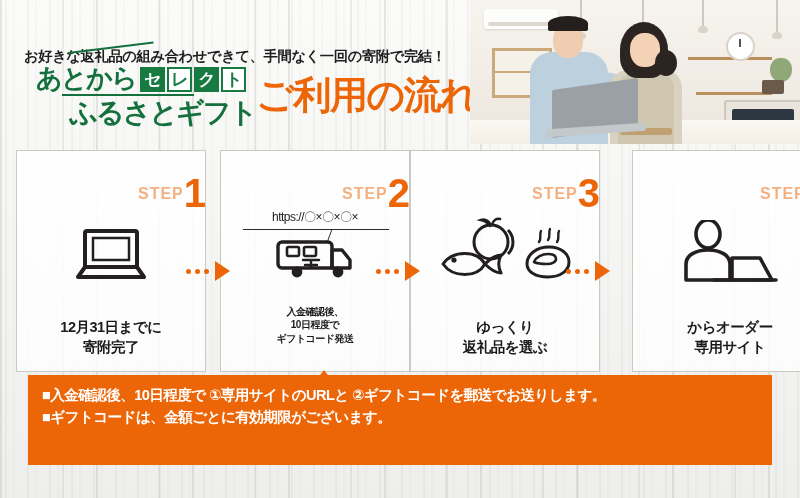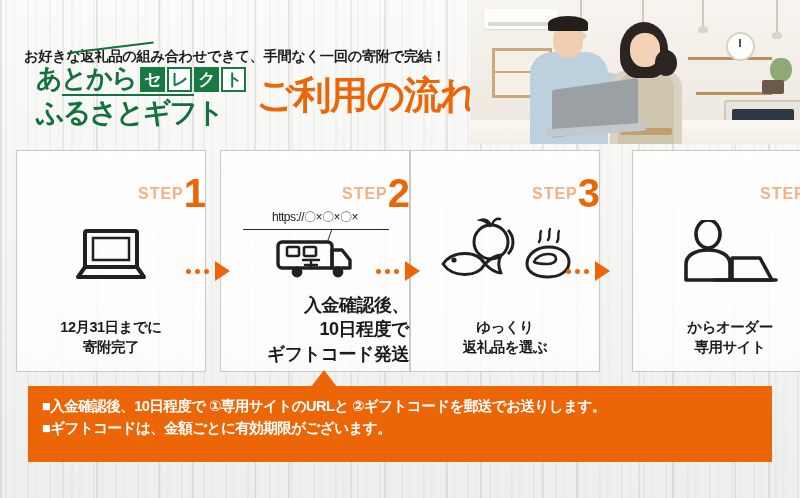--- a/index.html
+++ b/index.html
@@ -31,21 +31,21 @@
       linear-gradient(180deg,#fbfbfa 0%,#f4f4f2 55%,#eeeeec 100%);
   }
 
   
   .headline{
     position:absolute;left:24px;top:20px;width:450px;
     font-size:14.3px;font-weight:bold;color:#1e1e1e;
     letter-spacing:-0.4px;white-space:nowrap;margin-top:27px;
   }
 
-  .logo{position:absolute;left:36px;top:56px;width:220px;height:78px;}
+  .logo{position:absolute;left:36px;top:56px;width:220px;height:78px;text-align:right;}
   .logo-row1{position:relative;height:36px;display:flex;align-items:flex-end;gap:1px;}
   .logo-atokara{
     font-size:26px;font-weight:bold;color:#14703c;letter-spacing:-1.5px;
     line-height:1;position:relative;top:-1px;
   }
   .sel-boxes{display:flex;gap:2px;margin-left:3px;}
   .sel-box{
     width:25px;height:25px;display:flex;align-items:center;justify-content:center;
     font-size:17px;font-weight:bold;line-height:1;box-sizing:border-box;
   }
@@ -122,21 +122,21 @@
     line-height:1;white-space:nowrap;
   }
   .step-word{font-size:16px;font-weight:bold;color:#f3b183;letter-spacing:1px;vertical-align:8px;}
   .step-num{font-size:40px;font-weight:bold;color:#ec6608;letter-spacing:-1px;}
 
   .icon-wrap{position:absolute;top:68px;left:0;width:100%;height:72px;display:flex;align-items:center;justify-content:center;}
   .caption{
     position:absolute;left:0;bottom:14px;width:100%;text-align:center;
     font-size:14.5px;font-weight:bold;color:#1b1b1b;line-height:1.38;letter-spacing:-0.5px;
   }
-  .card.c2 .caption{bottom:4px;font-size:18px;text-align:right;}
+  .card.c2 .caption{bottom:25px;font-size:10px;}
   .url-line{
     position:absolute;top:60px;left:0;width:100%;text-align:center;
     font-size:12px;color:#1b1b1b;letter-spacing:-0.5px;line-height:1;
   }
   .url-under{
     position:absolute;top:78px;left:22px;width:146px;border-top:1.4px solid #2a2a2a;
   }
   .url-tick{
     position:absolute;top:78px;left:92px;width:16px;height:14px;
     border-right:1.4px solid #2a2a2a;transform:skewX(-20deg);
@@ -151,21 +151,21 @@
     border-top:10px solid transparent;border-bottom:10px solid transparent;margin-left:2px;
   }
 
   
   .notice-tab{
     position:absolute;left:307px;top:370px;width:0;height:0;
     border-left:17px solid transparent;border-right:17px solid transparent;
     border-bottom:22px solid #ec6608;
   }
   .notice{
-    position:absolute;left:28px;top:386px;width:744px;height:76px;
+    position:absolute;left:28px;top:375px;width:744px;height:90px;
     background:#ec6608;box-sizing:border-box;padding:9px 14px 0 14px;
   }
   .n-line{
     color:#ffffff;font-weight:bold;font-size:14.6px;line-height:1.52;
     letter-spacing:-0.6px;white-space:nowrap;
   }
   .n-line.indent{padding-left:14px;}
 </style>
 </head>
 <body>

